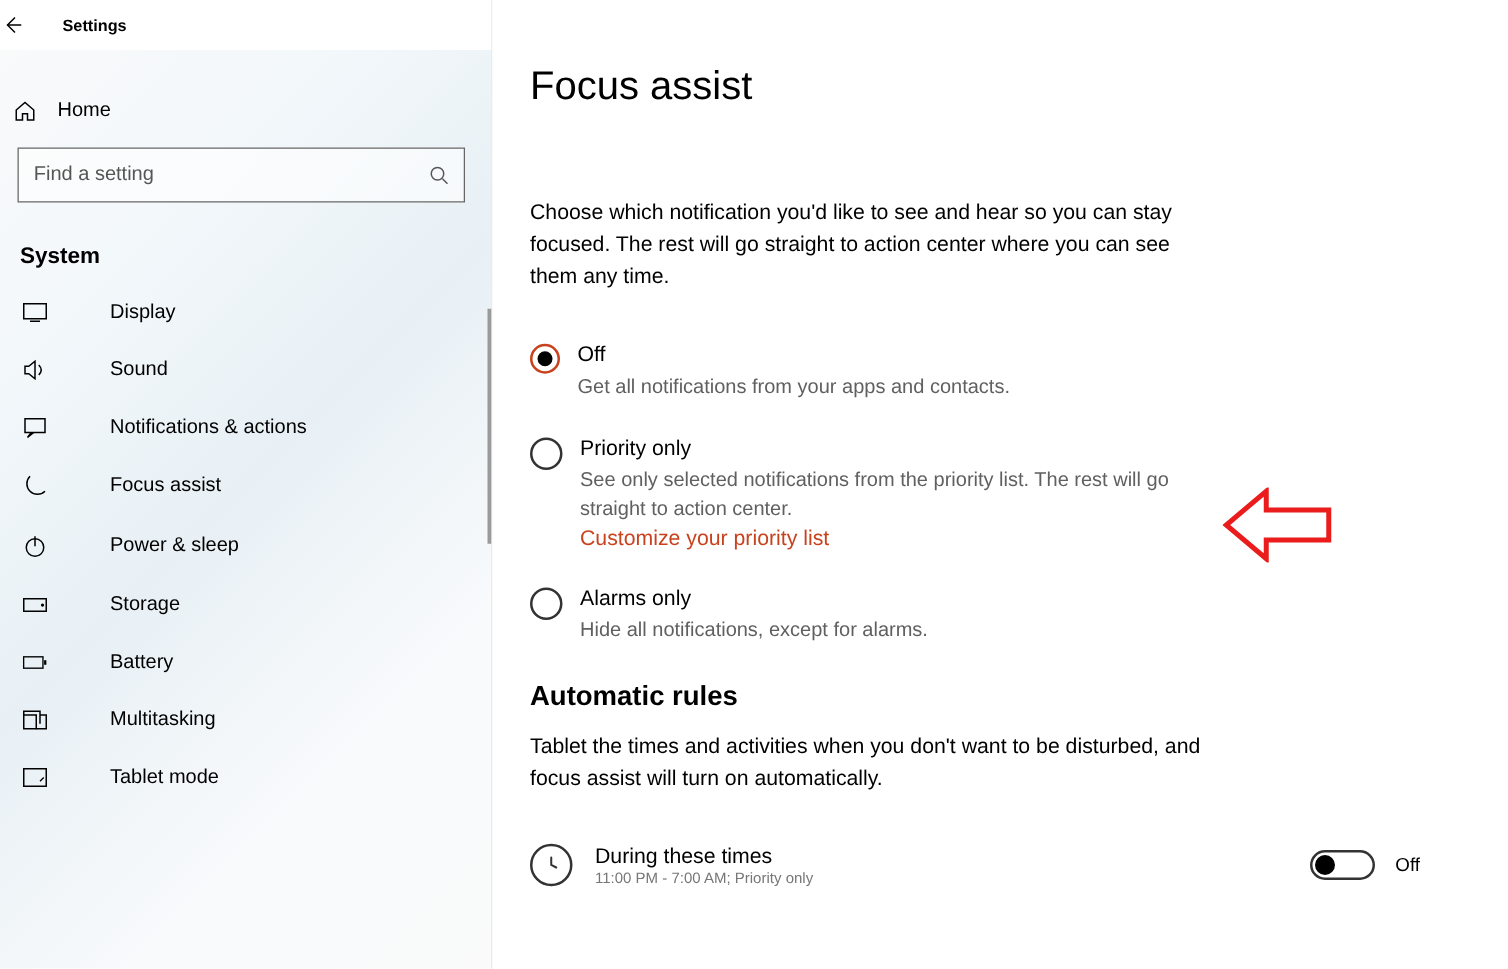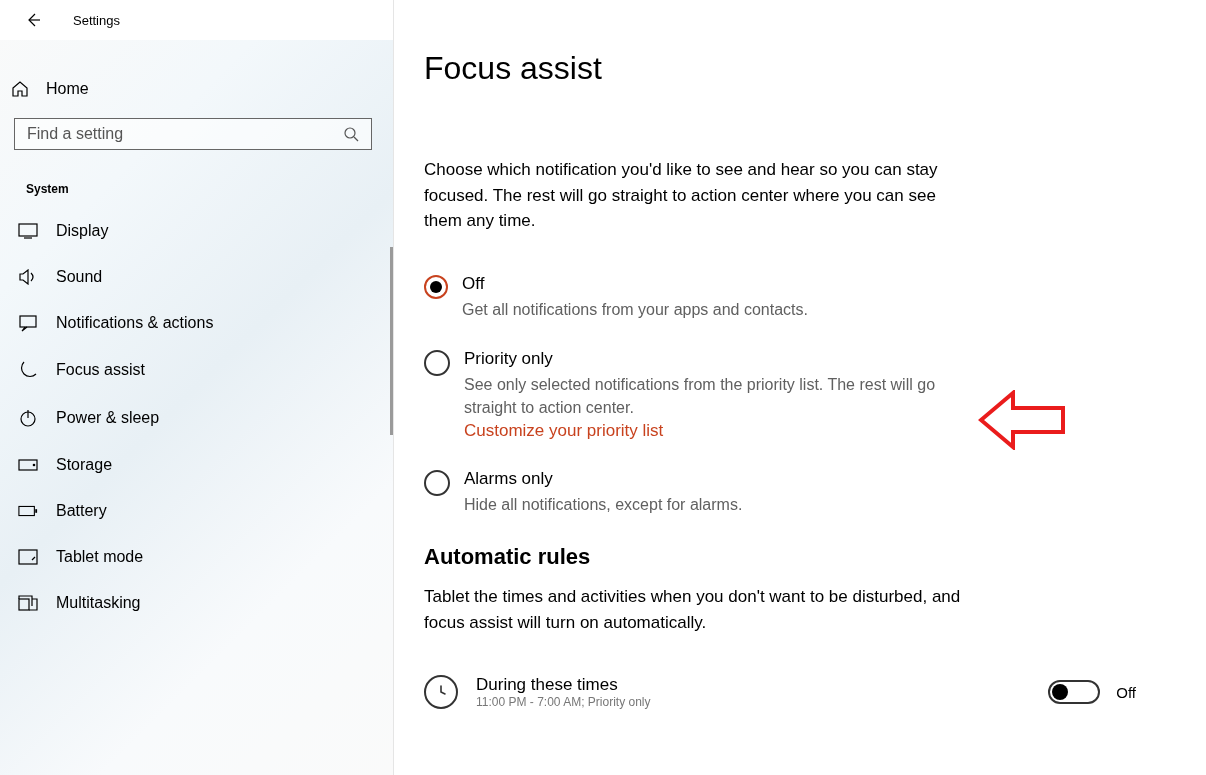--- a/index.html
+++ b/index.html
@@ -18,57 +18,59 @@
   left: 0; top: 0;
   width: 394px;
   height: 775px;
   background: linear-gradient(135deg, #fafafa 0%, #f3f8fb 25%, #e8f0f5 50%, #f8fafc 75%, #fafafa 100%);
   border-right: 1px solid #e5e5e5;
 }
 .titlebar {
   height: 40px;
   display: flex;
   align-items: center;
-  padding: 0 23px;
+  padding: 0 0;
   background: #fff;
+  font-weight: bold;
 }
 .back-btn { width: 20px; height: 20px; display: flex; align-items: center; justify-content: center; cursor: pointer; }
 .app-title { margin-left: 30px; font-size: 13px; }
 .nav-home {
   display: flex; align-items: center;
   padding: 10px 10px;
   margin-top: 30px;
   cursor: pointer;
 }
 .nav-home .icon { width: 20px; margin-right: 16px; display:flex;align-items:center;justify-content:center;}
 .nav-home .label { font-size: 16px; }
 .search-box {
   margin: 10px 14px 20px 14px;
   width: 358px;
-  height: 32px;
+  height: 44px;
   border: 1px solid #666;
   background: rgba(255,255,255,0.6);
   display: flex; align-items: center;
   padding: 0 12px;
 }
 .search-input {
   border: none; outline: none; background: transparent;
   flex: 1; font-size: 16px; color: #333;
 }
 .search-input::placeholder { color: #555; }
 .section-header {
-  padding: 12px 26px;
-  font-size: 12px;
+  padding: 12px 16px;
+  font-size: 18px;
   font-weight: 600;
 }
 .nav-item {
   display: flex; align-items: center;
   padding: 14px 18px;
   cursor: pointer;
   font-size: 16px;
+  gap: 32px;
 }
 .nav-item .icon { width: 20px; margin-right: 18px; display:flex;align-items:center;justify-content:center; }
 .main {
   position: absolute;
   left: 394px; top: 0;
   width: 812px;
   height: 775px;
   padding: 50px 30px 0 30px;
   overflow: hidden;
   background:#fff;
@@ -200,35 +202,35 @@
         <svg width="22" height="12" viewBox="0 0 22 12">
           <rect x="1" y="1" width="17" height="10" stroke="#000" stroke-width="1.2" fill="none"></rect>
           <rect x="19" y="4" width="2" height="4" fill="#000"></rect>
         </svg>
       </span>
     <span>Battery</span>
   </div>
   <div class="nav-item">
     <span class="icon">
         <svg width="20" height="16" viewBox="0 0 20 16">
-          <rect x="1" y="1" width="18" height="14" stroke="#000" stroke-width="1.2" fill="none"></rect>
-          <path d="M14 11 L17 8" stroke="#000" stroke-width="1.2"></path>
-        </svg>
-      </span>
-    <span>Tablet mode</span>
-  </div>
-  <div class="nav-item">
-    <span class="icon">
-        <svg width="20" height="16" viewBox="0 0 20 16">
           <rect x="1" y="4" width="10" height="11" stroke="#000" stroke-width="1.2" fill="none"></rect>
           <path d="M1 4 V1 H14 V11" stroke="#000" stroke-width="1.2" fill="none"></path>
           <path d="M14 4 H19 V15 H11" stroke="#000" stroke-width="1.2" fill="none"></path>
         </svg>
       </span>
     <span>Multitasking</span>
+  </div>
+  <div class="nav-item">
+    <span class="icon">
+        <svg width="20" height="16" viewBox="0 0 20 16">
+          <rect x="1" y="1" width="18" height="14" stroke="#000" stroke-width="1.2" fill="none"></rect>
+          <path d="M14 11 L17 8" stroke="#000" stroke-width="1.2"></path>
+        </svg>
+      </span>
+    <span>Tablet mode</span>
   </div>
 </div>
 
 <div class="scroll-indicator"></div>
 
 <div class="main">
   <h1 class="page-title">Focus assist</h1>
 
   <p class="intro">Choose which notification you'd like to see and hear so you can stay focused. The rest will go straight to action center where you can see them any time.</p>
 

